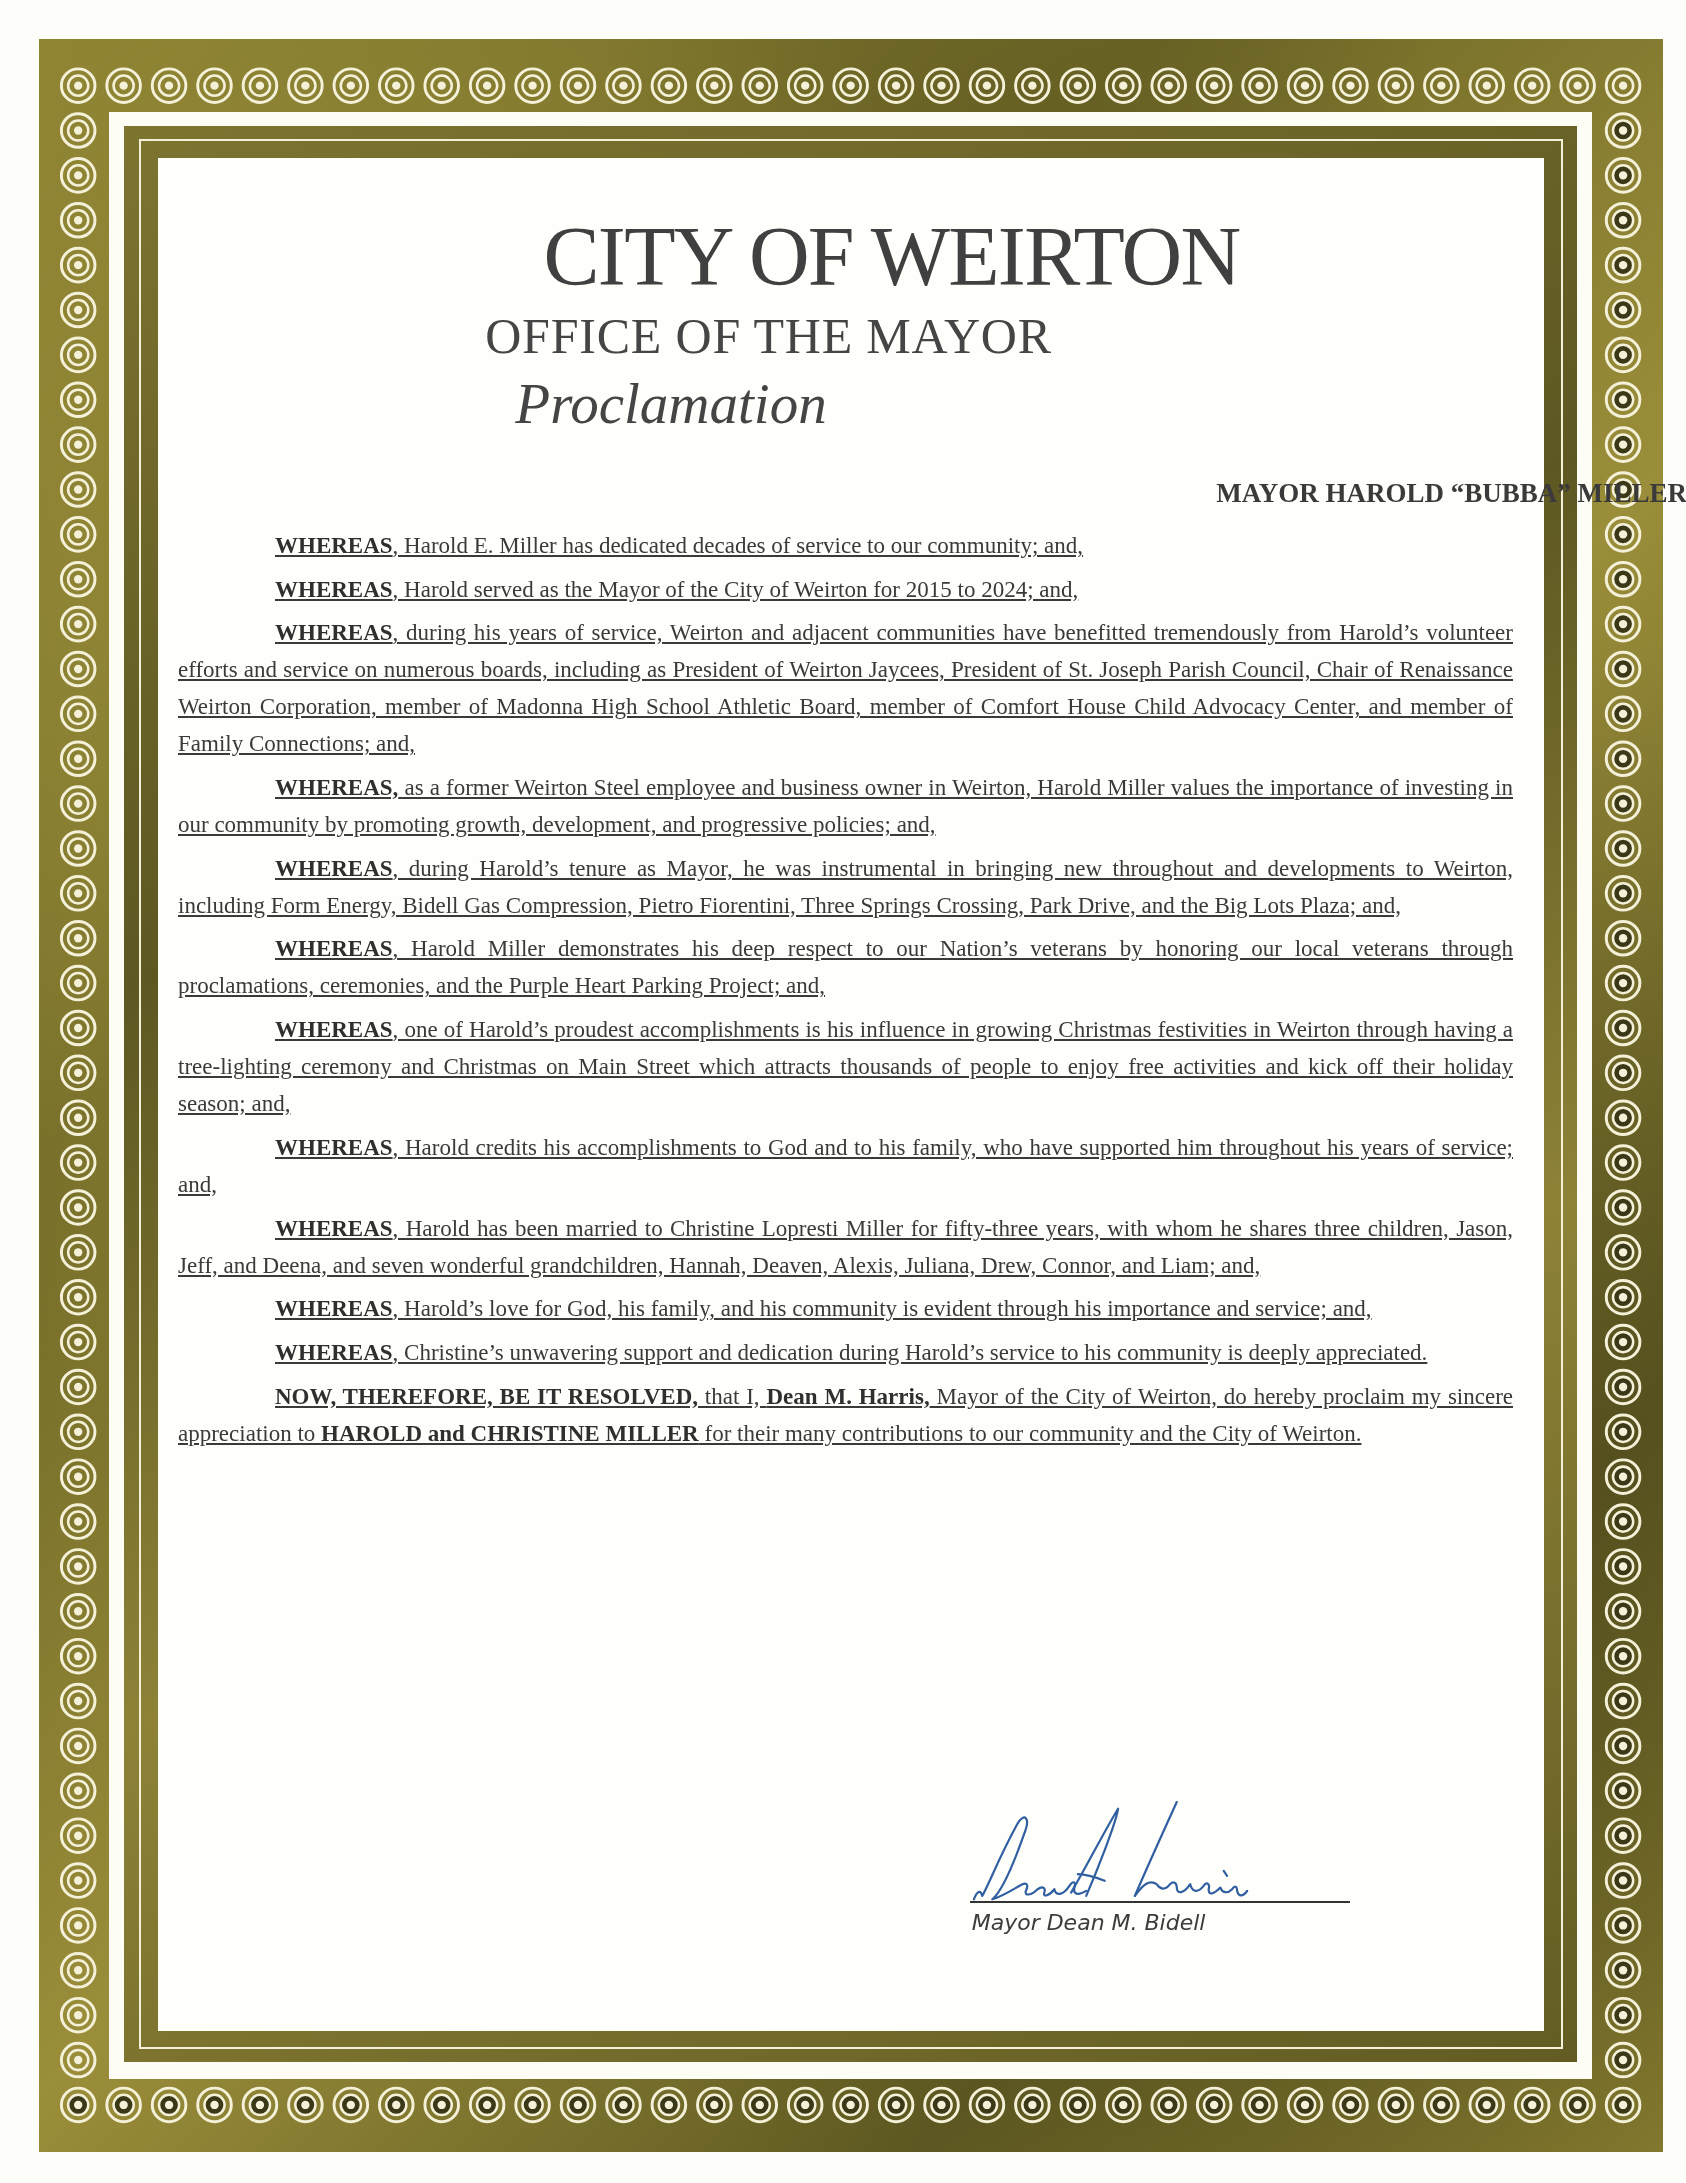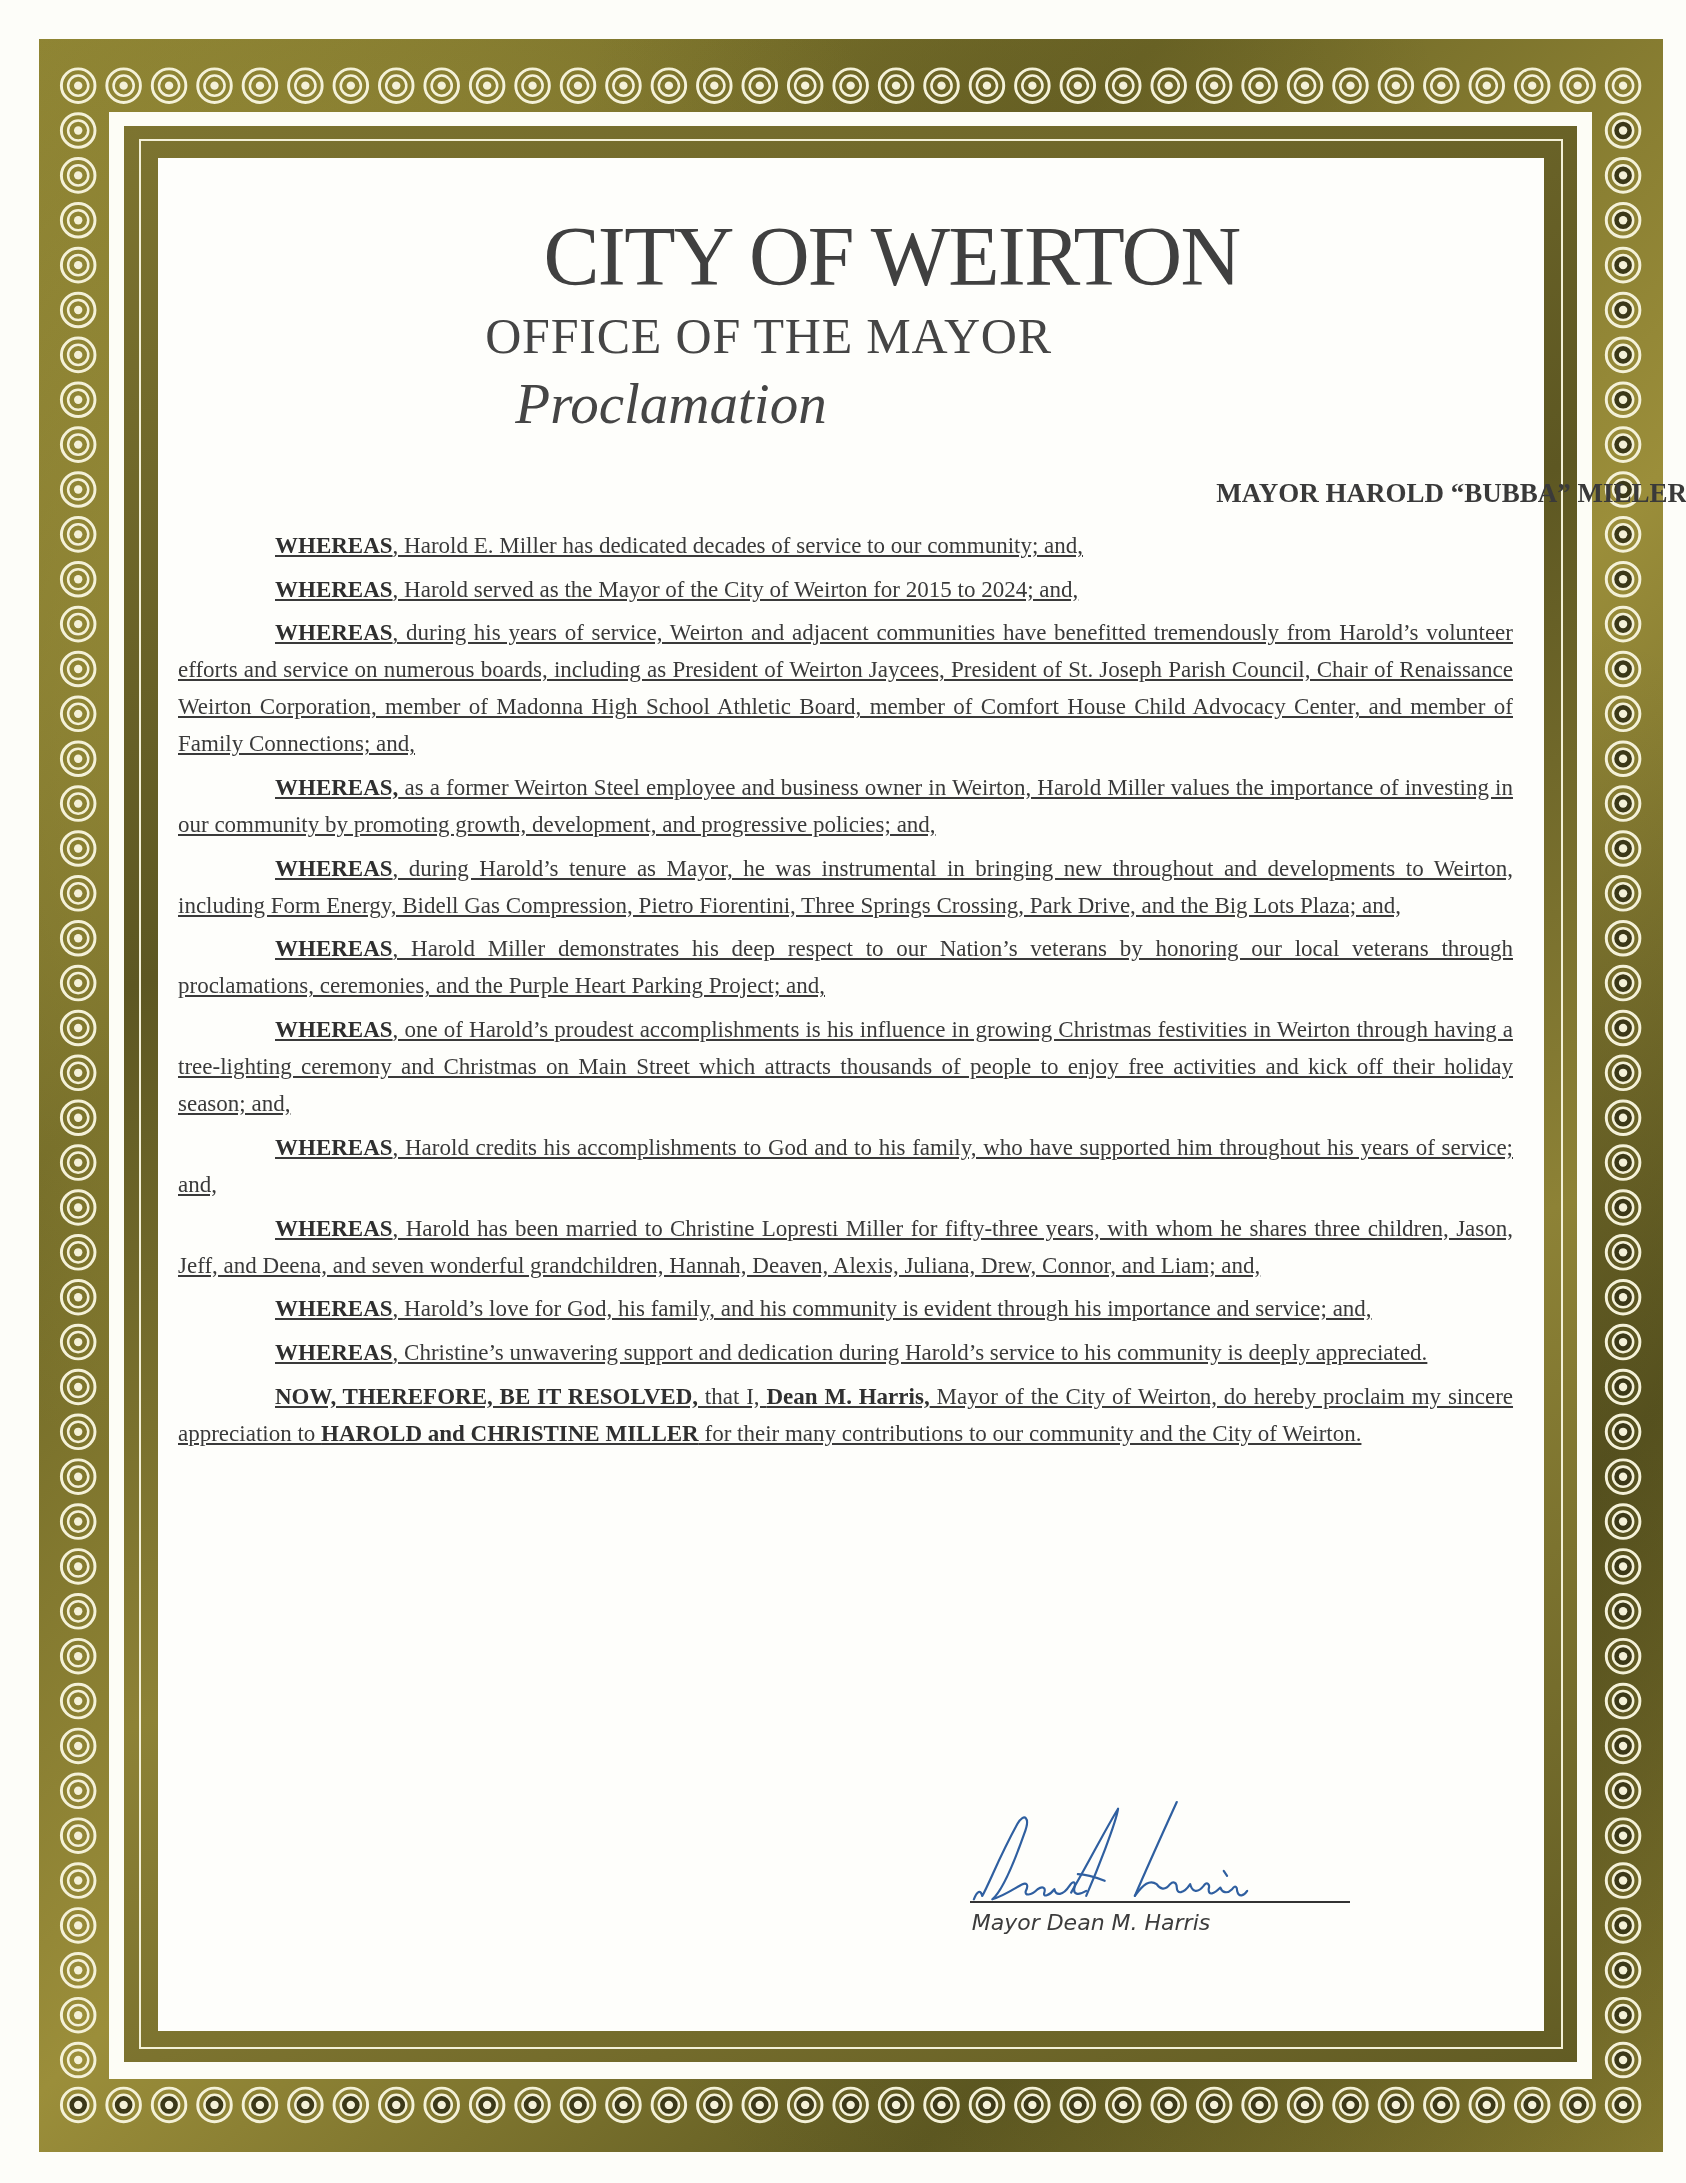--- a/index.html
+++ b/index.html
@@ -893,15 +893,15 @@
     <g fill="none" stroke="#2f5fa0" stroke-width="2.6" stroke-linecap="round" stroke-linejoin="round">
       <path d="M4 122 C 8 112, 12 110, 14 118 C 22 104, 34 72, 56 32 C 64 18, 72 24, 64 44 C 52 78, 38 112, 26 122 C 40 118, 54 108, 62 104 C 66 102, 70 104, 66 112 C 64 118, 72 118, 80 110 C 86 106, 90 108, 88 114 C 86 120, 94 118, 100 110 C 102 118, 110 118, 118 106 C 122 100, 126 100, 124 108 C 122 116, 128 118, 138 112"></path>
       <path d="M120 114 C 140 80, 160 40, 176 14 C 174 30, 150 90, 138 118"></path>
       <path d="M128 92 C 140 92, 150 96, 160 100"></path>
       <path d="M196 118 C 208 90, 226 50, 246 6"></path>
       <path d="M196 118 C 206 104, 214 98, 222 104 C 226 110, 232 112, 238 104 C 242 100, 246 102, 246 108 C 246 116, 254 116, 262 104 C 264 112, 270 116, 278 106 C 282 100, 286 104, 284 110 C 284 118, 290 116, 298 108 C 300 114, 306 116, 312 110 C 316 104, 318 108, 318 112 C 320 120, 326 118, 330 112"></path>
       <path d="M302 88 L 306 94"></path>
     </g>
   </svg>
   <div class="sig-line"></div>
-  <div class="sig-name">Mayor Dean M. Harris</div>
+  <div class="sig-name">Mayor Dean M. Bidell</div>
 </div>
 
 
 </body></html>

